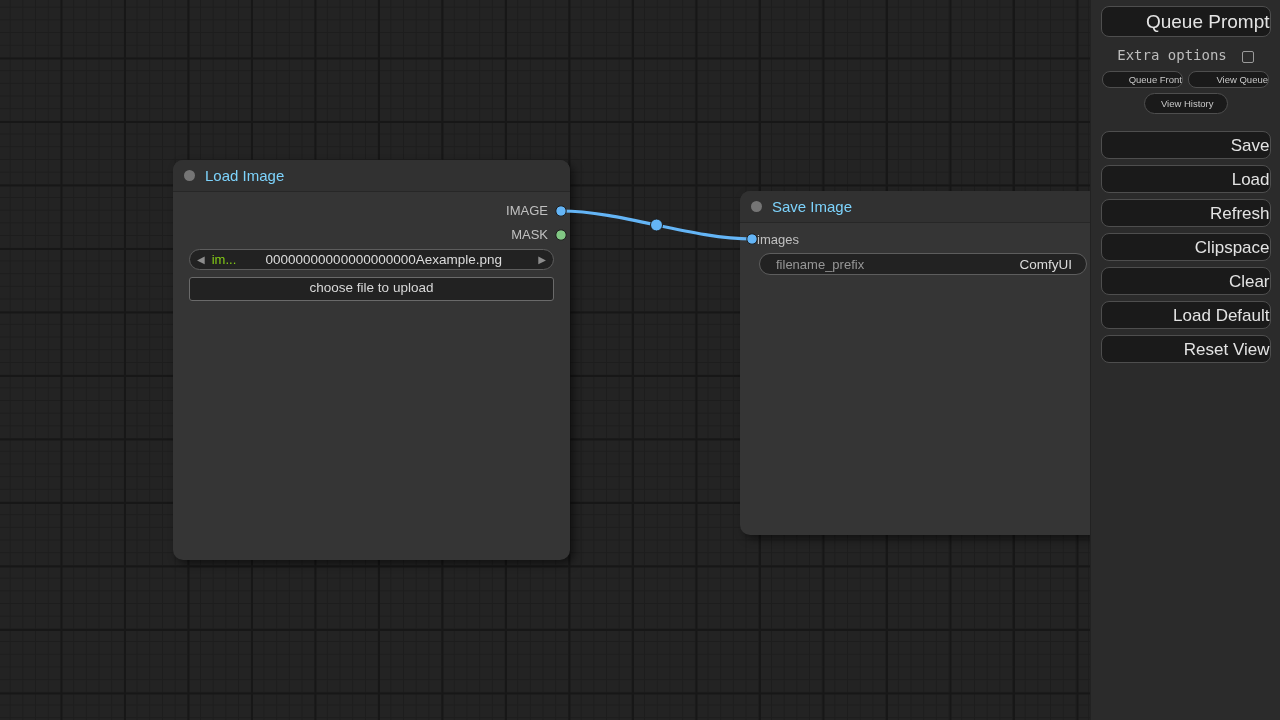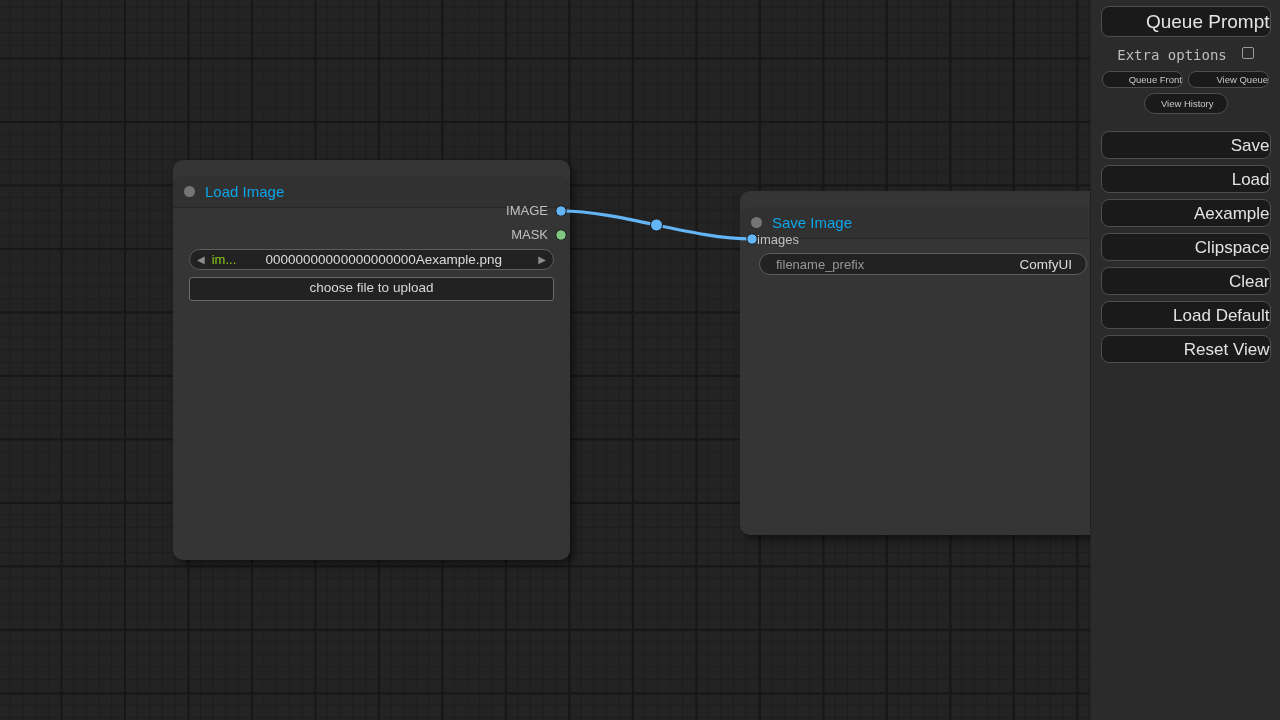--- a/index.html
+++ b/index.html
@@ -21,21 +21,21 @@
 
   
   .node {
     position:absolute; background:#353535; border-radius:10px;
     box-shadow: 4px 4px 9px rgba(0,0,0,0.5);
   }
   .node-title {
     height:32px; background:#313131; border-radius:10px 10px 0 0;
     border-bottom:1px solid #272727;
     display:flex; align-items:center; padding-left:11px;
-    color:#0ea5e9; font-size:15px; cursor:move;margin-top:16px;
+    color:#7dd3fc; font-size:15px; cursor:move;
   }
   .title-dot { width:11px; height:11px; border-radius:50%; background:#757575; margin-right:10px; flex:none; }
 
   .slot-label { position:absolute; font-size:13px; color:#c0c0c0; line-height:16px; }
   .out-label  { text-align:right; }
 
   .combo-widget {
     position:absolute; height:21px; background:#222; border:1px solid #5d5d5d;
     border-radius:11px; display:flex; align-items:center; cursor:pointer;
     overflow:hidden;
@@ -67,21 +67,21 @@
   .gear-btn { margin-left:auto; color:#6d9cbd; font-size:21px; line-height:20px; cursor:pointer; }
   .close-btn { margin-left:12px; color:#e8e8e8; font-size:16px; font-weight:bold; cursor:pointer; }
 
   .btn {
     background:#1a1a1a; border:1px solid #4e4e4e; border-radius:8px;
     color:#e3e3e3; text-align:right; cursor:pointer;
     font-family:Liberation Sans, sans-serif; display:block;
   }
   .queue-prompt { width:170px; height:31px; margin:6px auto 10px auto; font-size:19px; line-height:28px; }
 
-  .extra-row { display:flex; justify-content:center; align-items:flex-start; gap:15px;
+  .extra-row { display:flex; justify-content:center; align-items:flex-end; gap:15px;
                font-size:14px; color:#bdbdbd; margin-bottom:7px; }
   .checkbox { width:12px; height:12px; border:1px solid #9a9a9a; border-radius:2px;
               background:transparent; cursor:pointer; flex:none; }
 
   .small-row { display:flex; gap:5px; margin:8px 11px 5px 11px; }
   .small-btn { flex:1; font-size:9.5px; height:17px; line-height:14px; border-radius:8px; color:#c9c9c9; }
 
   .view-history { width:84px; margin:0 auto 17px auto; font-size:9.5px; line-height:1.4;
                   padding:3px 0; border-radius:12px; color:#c9c9c9; }
   .view-history span { display:block; width:56px; margin:0 auto; }
@@ -147,18 +147,18 @@
     <button class="btn small-btn">Queue Front</button>
     <button class="btn small-btn">View Queue</button>
   </div>
 
   <button class="btn view-history">
     <span>View History</span>
   </button>
 
   <button class="btn menu-btn">Save</button>
   <button class="btn menu-btn">Load</button>
-  <button class="btn menu-btn">Aexample</button>
+  <button class="btn menu-btn">Refresh</button>
   <button class="btn menu-btn">Clipspace</button>
   <button class="btn menu-btn">Clear</button>
   <button class="btn menu-btn">Load Default</button>
   <button class="btn menu-btn">Reset View</button>
 </div>
 
 </body></html>

